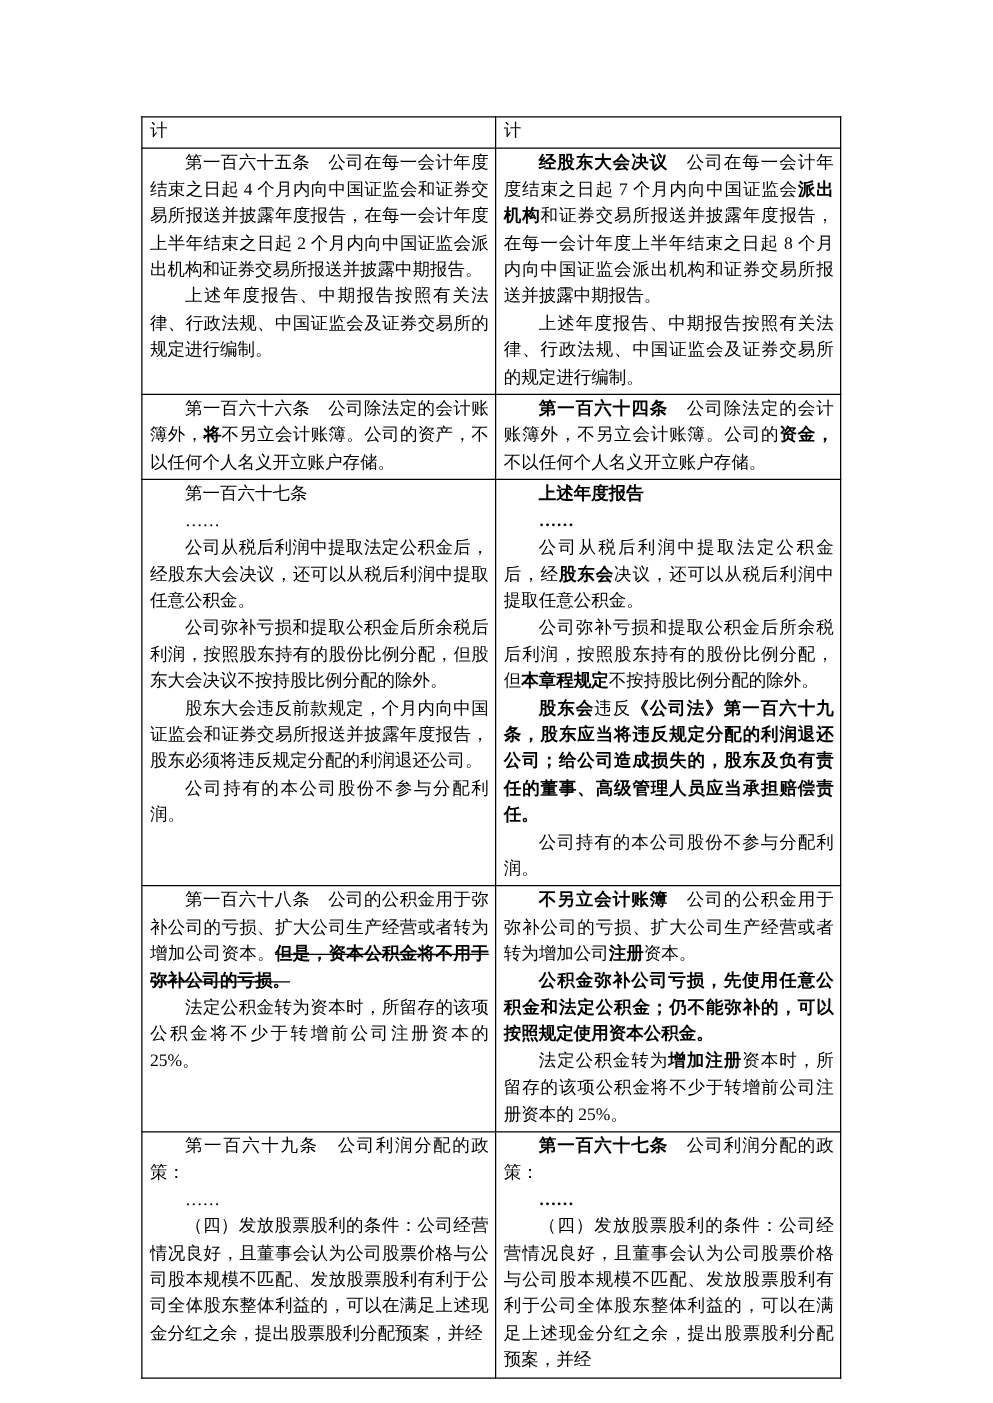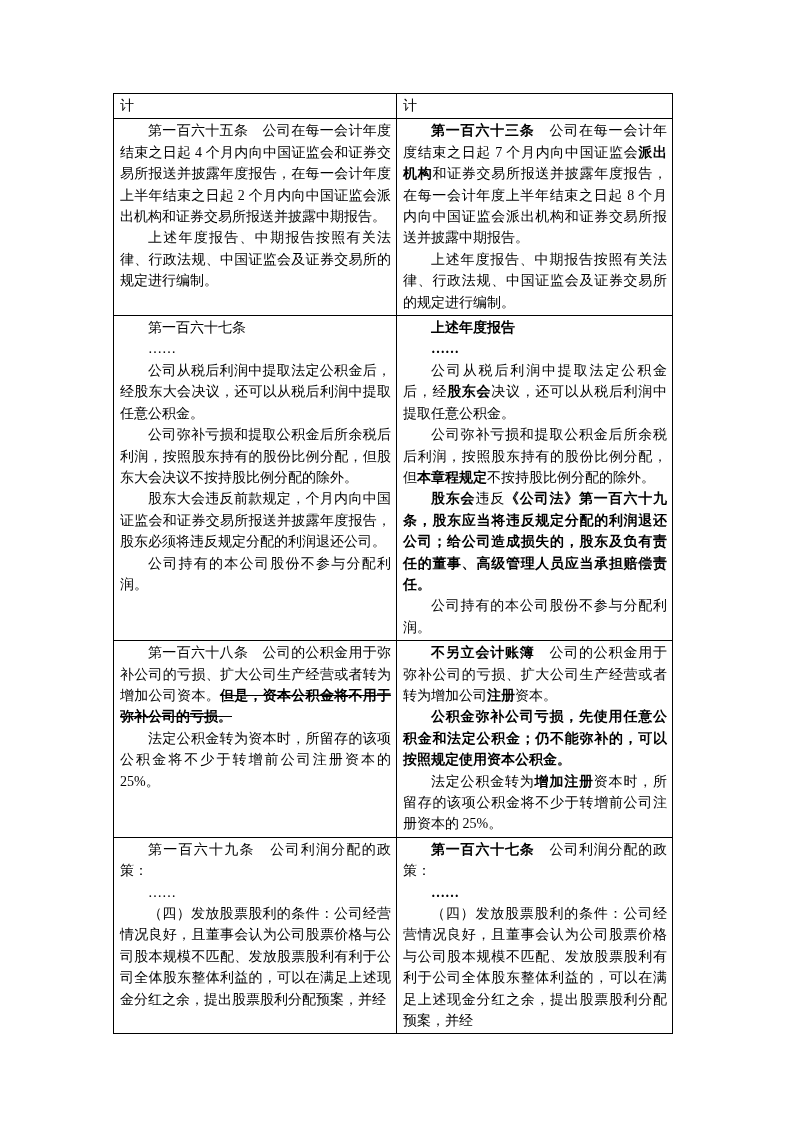--- a/index.html
+++ b/index.html
@@ -58,22 +58,30 @@
           <td>
             <p><span>计</span></p>
           </td>
         </tr>
         <tr>
           <td>
             <p class="indent"><span>第一百六十五条　公司在每一会计年度结束之日起 4 个月内向中国证监会和证券交易所报送并披露年度报告，在每一会计年度上半年结束之日起 2 个月内向中国证监会派出机构和证券交易所报送并披露中期报告。</span></p>
             <p class="indent"><span>上述年度报告、中期报告按照有关法律、行政法规、中国证监会及证券交易所的规定进行编制。</span></p>
           </td>
           <td>
-            <p class="indent"><b>第一百六十三条</b><span>　公司在每一会计年度结束之日起 7 个月内向中国证监会</span><b>派出机构</b><span>和证券交易所报送并披露年度报告，在每一会计年度上半年结束之日起 8 个月内向中国证监会派出机构和证券交易所报送并披露中期报告。</span></p>
+            <p class="indent"><b>经股东大会决议</b><span>　公司在每一会计年度结束之日起 7 个月内向中国证监会</span><b>派出机构</b><span>和证券交易所报送并披露年度报告，在每一会计年度上半年结束之日起 8 个月内向中国证监会派出机构和证券交易所报送并披露中期报告。</span></p>
             <p class="indent"><span>上述年度报告、中期报告按照有关法律、行政法规、中国证监会及证券交易所的规定进行编制。</span></p>
+          </td>
+        </tr>
+        <tr>
+          <td>
+            <p class="indent"><span>第一百六十六条　公司除法定的会计账簿外，</span><b class="strike">将</b><span>不另立会计账簿。公司的资产，不以任何个人名义开立账户存储。</span></p>
+          </td>
+          <td>
+            <p class="indent"><b>第一百六十四条</b><span>　公司除法定的会计账簿外，不另立会计账簿。公司的</span><b>资金，</b><span>不以任何个人名义开立账户存储。</span></p>
           </td>
         </tr>
         <tr>
           <td>
             <p class="indent"><span>第一百六十七条</span></p>
             <p class="indent"><span>……</span></p>
             <p class="indent"><span>公司从税后利润中提取法定公积金后，经股东大会决议，还可以从税后利润中提取任意公积金。</span></p>
             <p class="indent"><span>公司弥补亏损和提取公积金后所余税后利润，按照股东持有的股份比例分配，但股东大会决议不按持股比例分配的除外。</span></p>
             <p class="indent"><span>股东大会违反前款规定，个月内向中国证监会和证券交易所报送并披露年度报告，股东必须将违反规定分配的利润退还公司。</span></p>
             <p class="indent"><span>公司持有的本公司股份不参与分配利润。</span></p>

